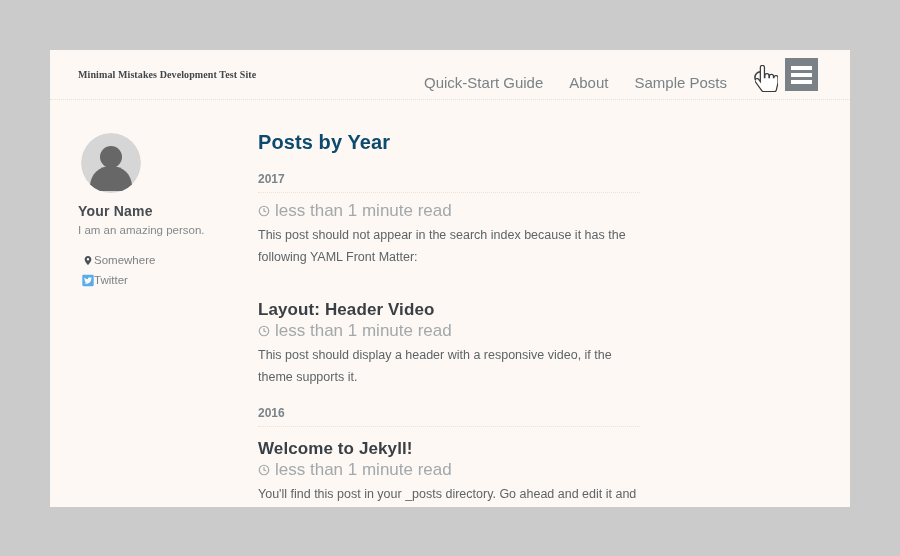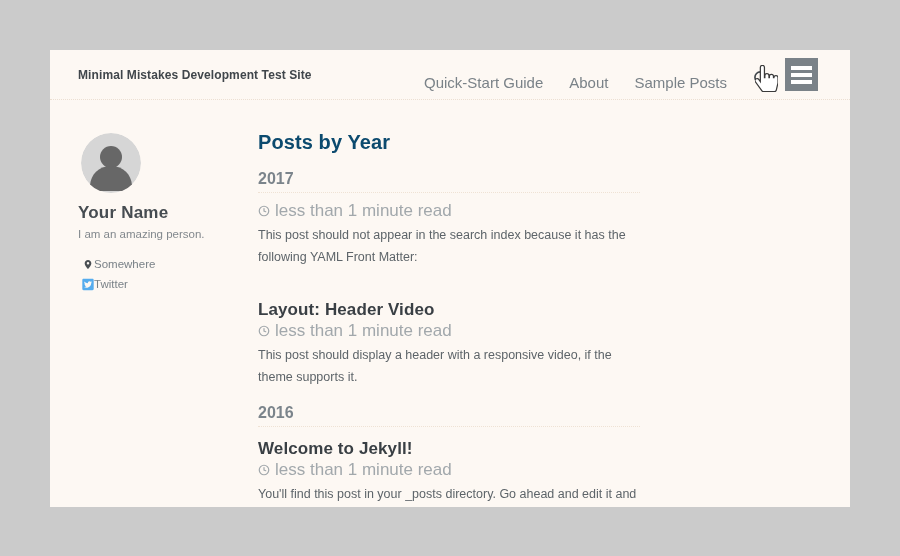--- a/index.html
+++ b/index.html
@@ -18,22 +18,22 @@
     overflow:hidden;
   }
   
   .masthead {
     height:50px;
     display:flex; align-items:center;
     padding:0 32px 0 28px;
     border-bottom:1px dotted #ecdfd2;
   }
   .site-title {
-    font-size:12px; font-weight:700; color:#40464b;
-    letter-spacing:.1px; cursor:pointer; text-decoration:none;
+    font-size:10px; font-weight:700; color:#40464b;
+    letter-spacing:.1px; cursor:pointer; text-decoration:none;font-family:Liberation Serif, serif;
   }
   .masthead-nav {
     margin-left:auto;
     display:flex; align-items:flex-end;
   }
   .nav-link {
     font-size:15px; color:#7a8288; margin-left:26px;
     cursor:pointer; white-space:nowrap;
   }
   .search-toggle {
@@ -53,35 +53,35 @@
   .cursor {
     position:absolute; left:755px; top:65px; width:23px; height:27px;
     pointer-events:none; z-index:50;
   }
   
   .content { display:flex; padding:0 28px; }
   .sidebar { width:180px; padding-top:33px; }
   .main    { width:382px; padding-top:31px; }
   
   .avatar { margin-left:3px; width:60px; height:60px; border-radius:50%; overflow:hidden; display:block; }
-  .author-name { margin-top:10px; font-size:17px; font-weight:700; color:#464c51; letter-spacing:.2px; }
+  .author-name { margin-top:10px; font-size:14px; font-weight:700; color:#464c51; letter-spacing:.2px; }
   .author-bio  { margin-top:5px; font-size:11.5px; color:#82888d; }
   .author-links { margin-top:14px; list-style:none; }
   .author-link {
     display:flex; align-items:center; 
     margin-left:4px; height:20px;
     font-size:11.5px; color:#7a8288;
   }
   .author-link.clickable { cursor:pointer; }
   .author-link .ic { width:12px; display:inline-flex; justify-content:center; }
   
   .page-title { font-size:20px; font-weight:700; color:#0c4a6e; line-height:23px; letter-spacing:.1px; }
   .year-heading {
     margin-top:17px;
-    font-size:16px; font-weight:700; color:#7b848b;
+    font-size:12px; font-weight:700; color:#7b848b;
     line-height:16px; padding-bottom:5px;
     border-bottom:1px dotted #efe2d4;
   }
   .post { margin-top:12px; }
   .post + .post { margin-top:32px; }
   .post-title {
     font-size:17px; font-weight:700; color:#393f44;
     line-height:20px; letter-spacing:.1px; cursor:pointer;
   }
   .post-meta {

